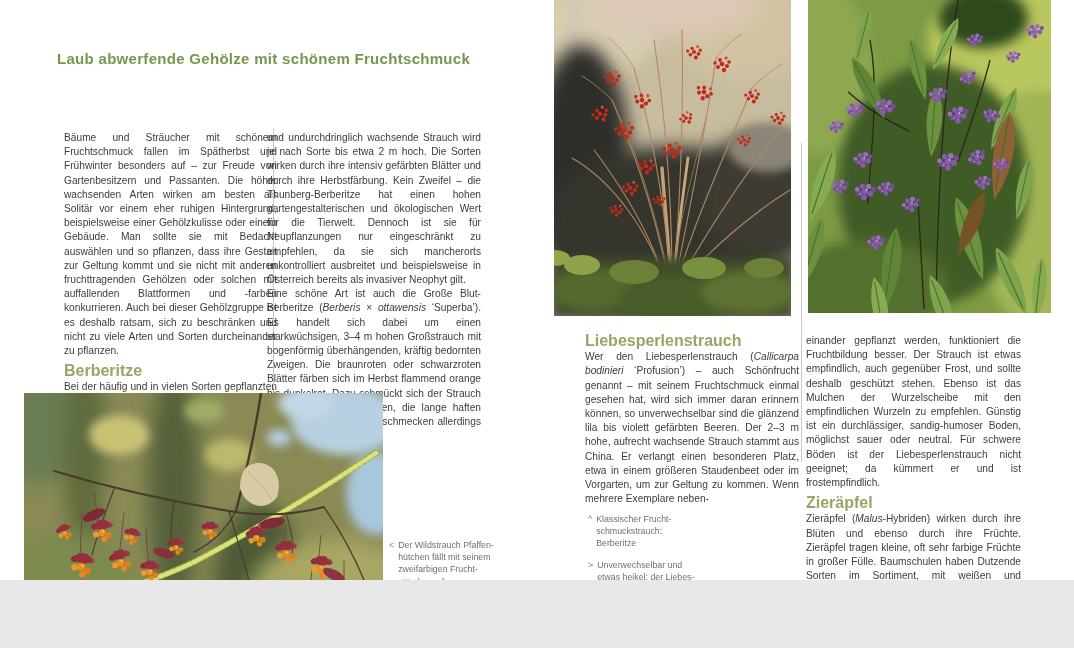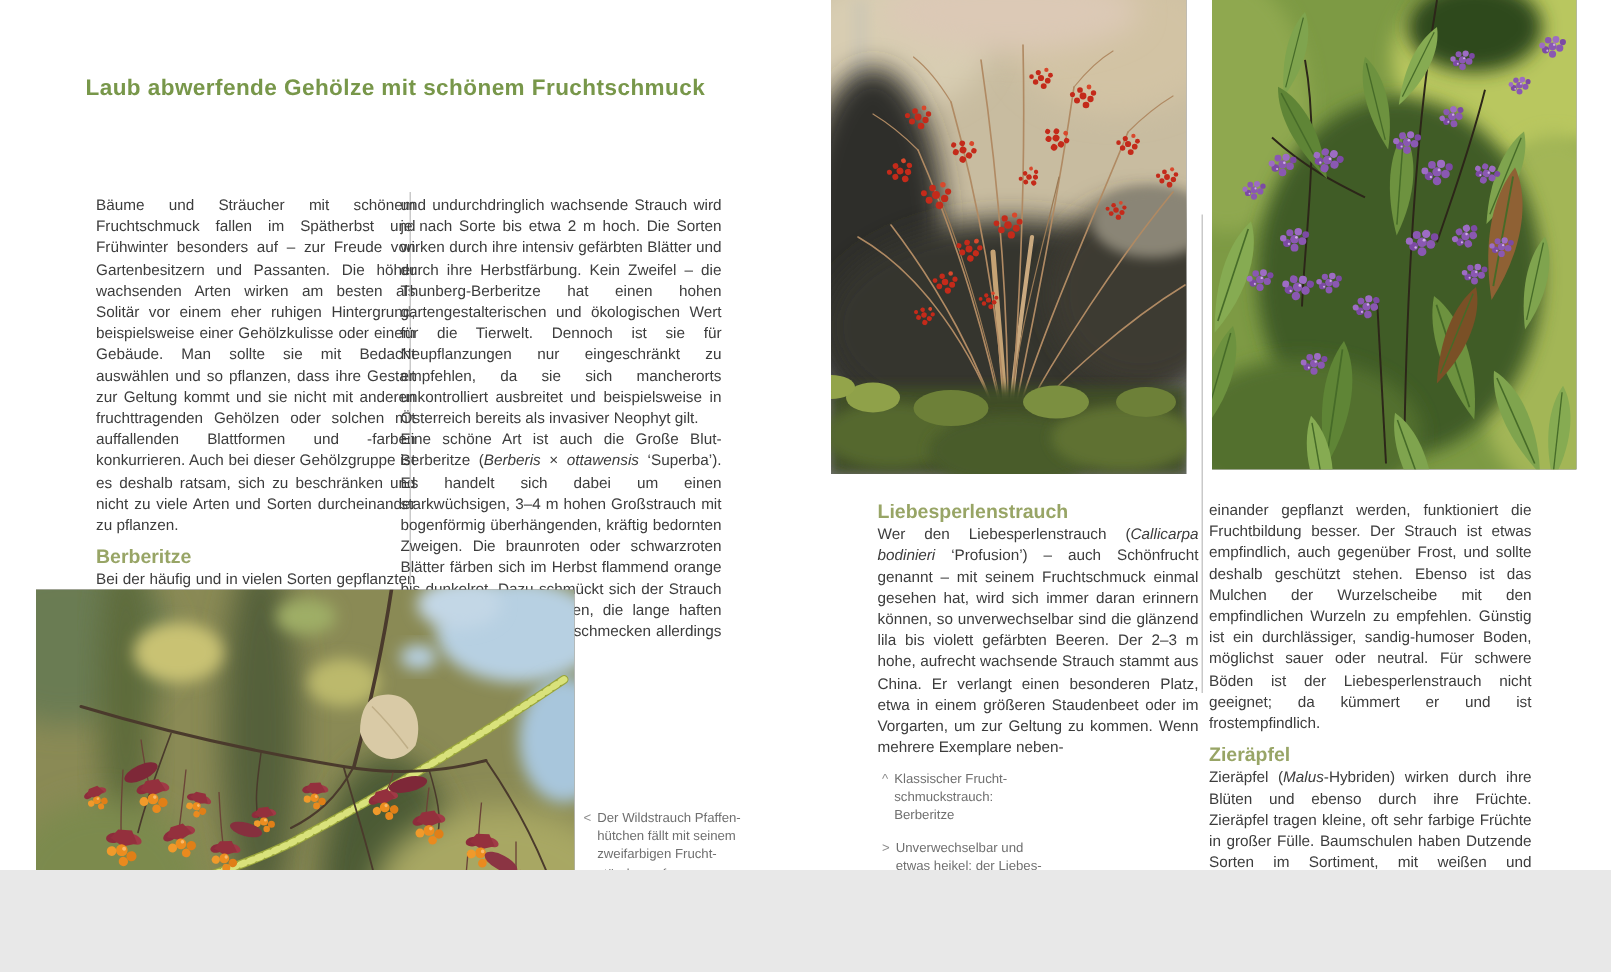--- a/index.html
+++ b/index.html
@@ -9,21 +9,21 @@
     margin:0 auto;
   }
   .page-title{
     position:absolute;left:57px;top:50px;margin:0;
     font-size:15px;font-weight:bold;letter-spacing:.3px;color:#78974a;
   }
   .col{position:absolute;font-size:10.2px;line-height:14.2px;text-align:justify;}
   .col p{margin:0;white-space:pre-line;}
   .it{font-style:italic;}
   .subhead{
-    margin:6px 0 2px 0;font-size:13px;font-weight:bold;color:#98a566;
+    margin:6px 0 2px 0;font-size:16px;font-weight:bold;color:#98a566;
     text-align:left;
   }
   .subhead.first{margin-top:0;}
   #left-col1{left:64px;top:131px;width:213px;}
   #left-col2{left:267px;top:131px;width:214px;}
   #right-col1{left:585px;top:334px;width:214px;}
   #right-col2{left:806px;top:334px;width:215px;}
   .vdivider{position:absolute;width:1px;background:#c9c9c9;}
   #divider-left{left:273px;top:128px;height:263px;}
   #divider-right{left:801px;top:143px;height:319px;}

